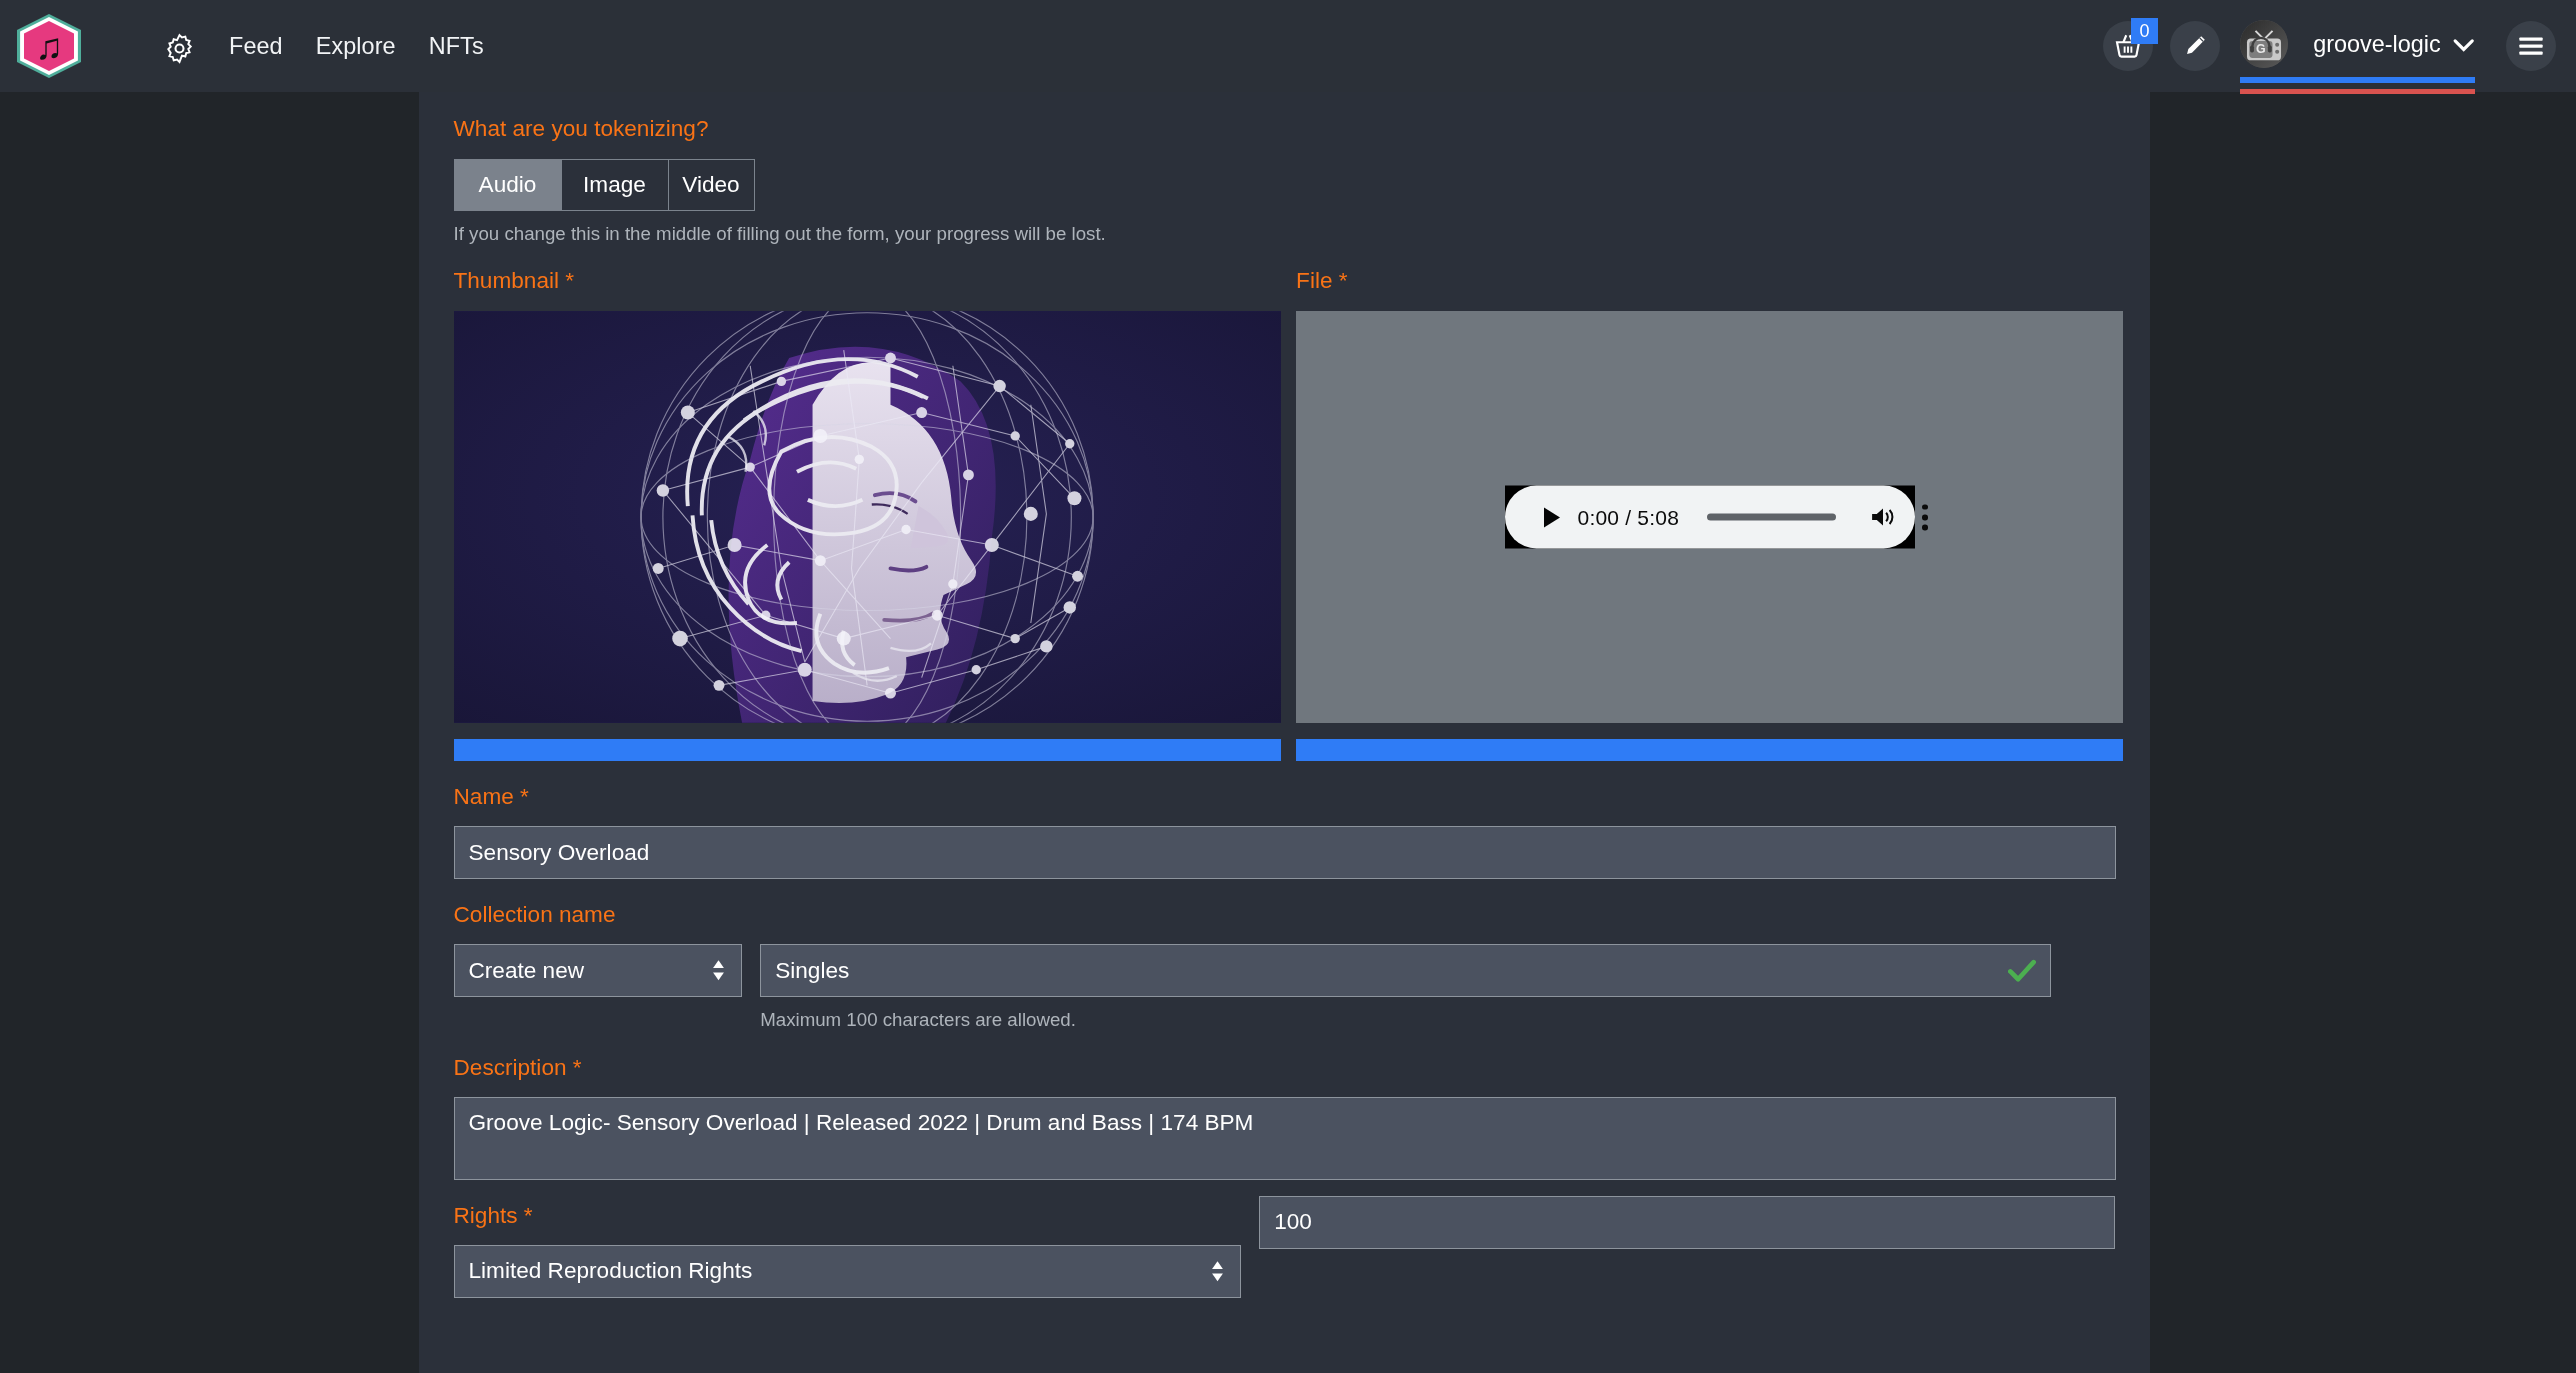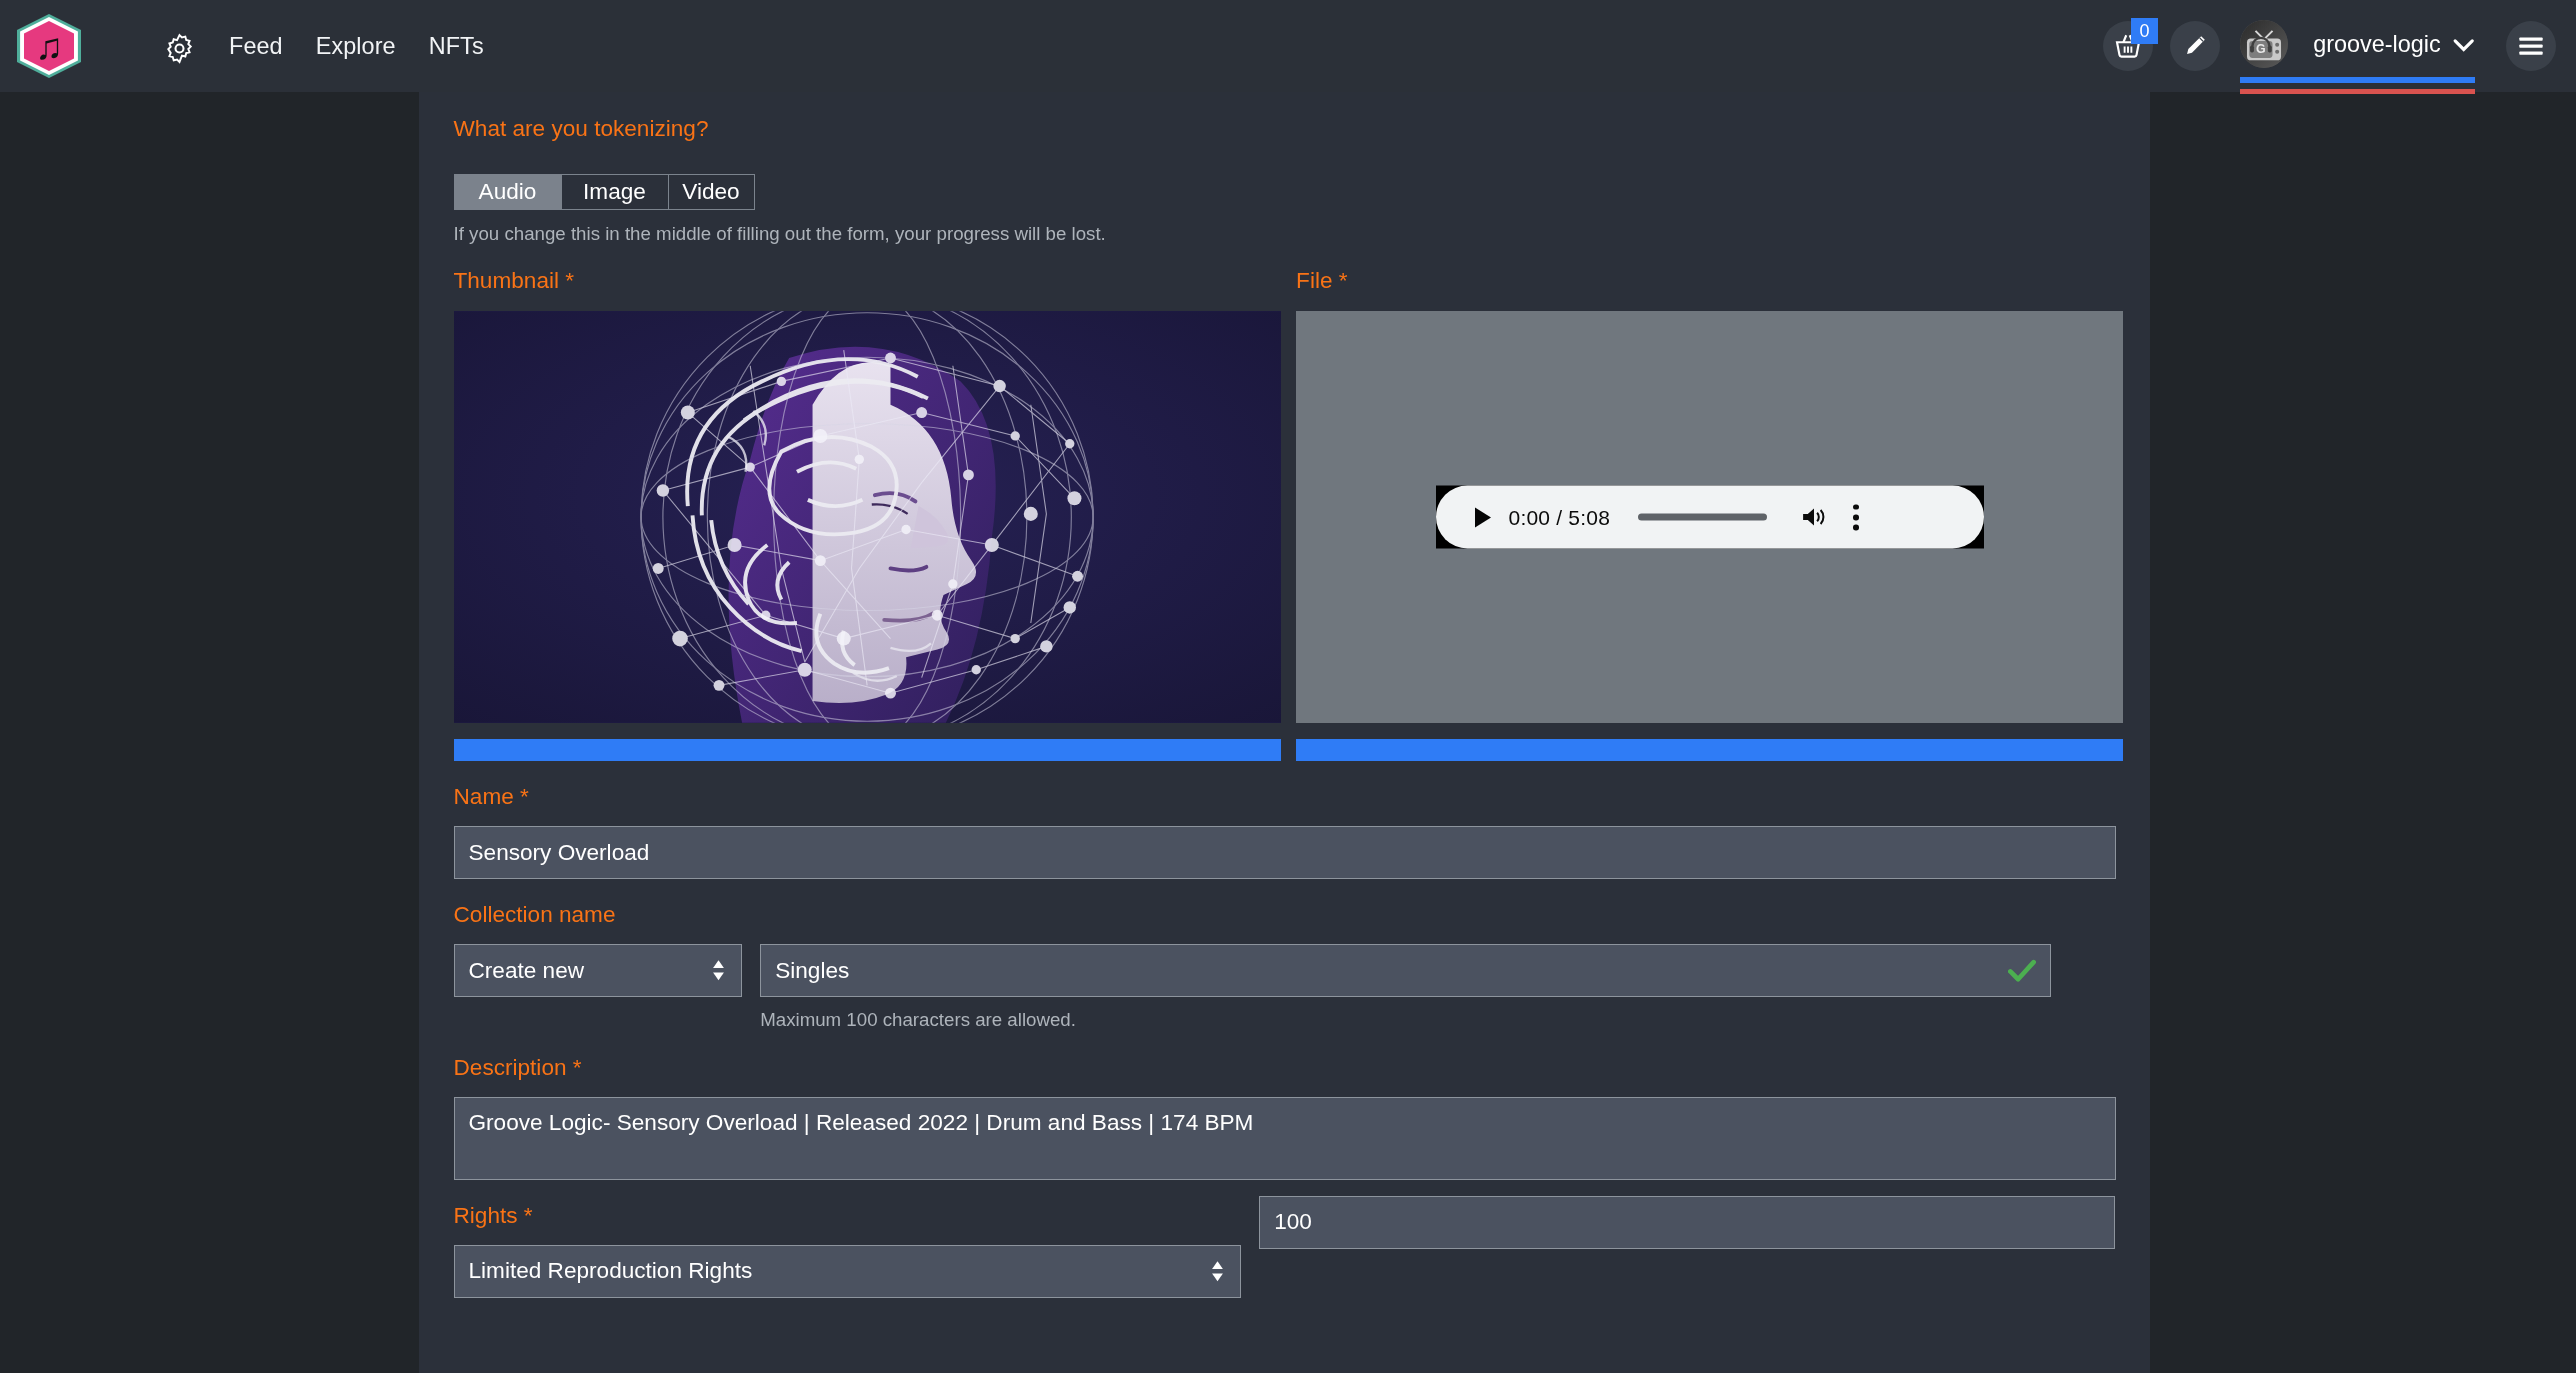--- a/index.html
+++ b/index.html
@@ -105,25 +105,25 @@
     color: #f97316; font-size: 22.6px; line-height: 1.2;
     margin-top: 22px;
   }
   .help {
     color: #aeb4bb; font-size: 18.7px; line-height: 1.25; margin-top: 11px;
   }
 
   
   .seg { display: flex; margin-top: 17px; width: 300px; height: 52px; }
   .seg .segbtn {
-    flex: 0 0 auto; height: 36px;
+    flex: 0 0 auto; height: 52px;
     display: flex; align-items: center; justify-content: center;
     color: #ffffff; font-size: 22.6px;
     background: #2b303a; border: 0.8px solid #7b838d;
-    border-left-width: 0; cursor: pointer; margin-top: 15px;
+    border-left-width: 0; cursor: pointer;
   }
   .seg .segbtn:first-child { border-left-width: 0.8px; }
   .seg .segbtn.active { background: #7b828c; border-color: #7b828c; }
   .seg .segbtn.w1 { width: 108px; }
   .seg .segbtn.w2 { width: 107px; }
   .seg .segbtn.w3 { width: 86px; }
 
   
   .media-row { display: flex; margin-top: 0; gap: 15.6px; }
   .media-col { width: 827px; }
@@ -136,21 +136,21 @@
     background: #70777e; position: relative; overflow: hidden;
   }
   .progress {
     height: 22px; background: #2f7cf6; margin-top: 15.6px;
   }
 
   
   .audio-player {
     position: absolute; left: 50%; top: 50%;
     transform: translate(-50%, -50%);
-    width: 548px; height: 63px; background: #000;
+    width: 410px; height: 63px; background: #000;
   }
   .audio-pill {
     position: absolute; inset: 0; border-radius: 32px;
     background: #f1f3f4;
     display: flex; align-items: center; padding: 0 23.4px;
   }
   .play-tri {
     width: 0; height: 0;
     border-left: 16.4px solid #050505;
     border-top: 10px solid transparent;

